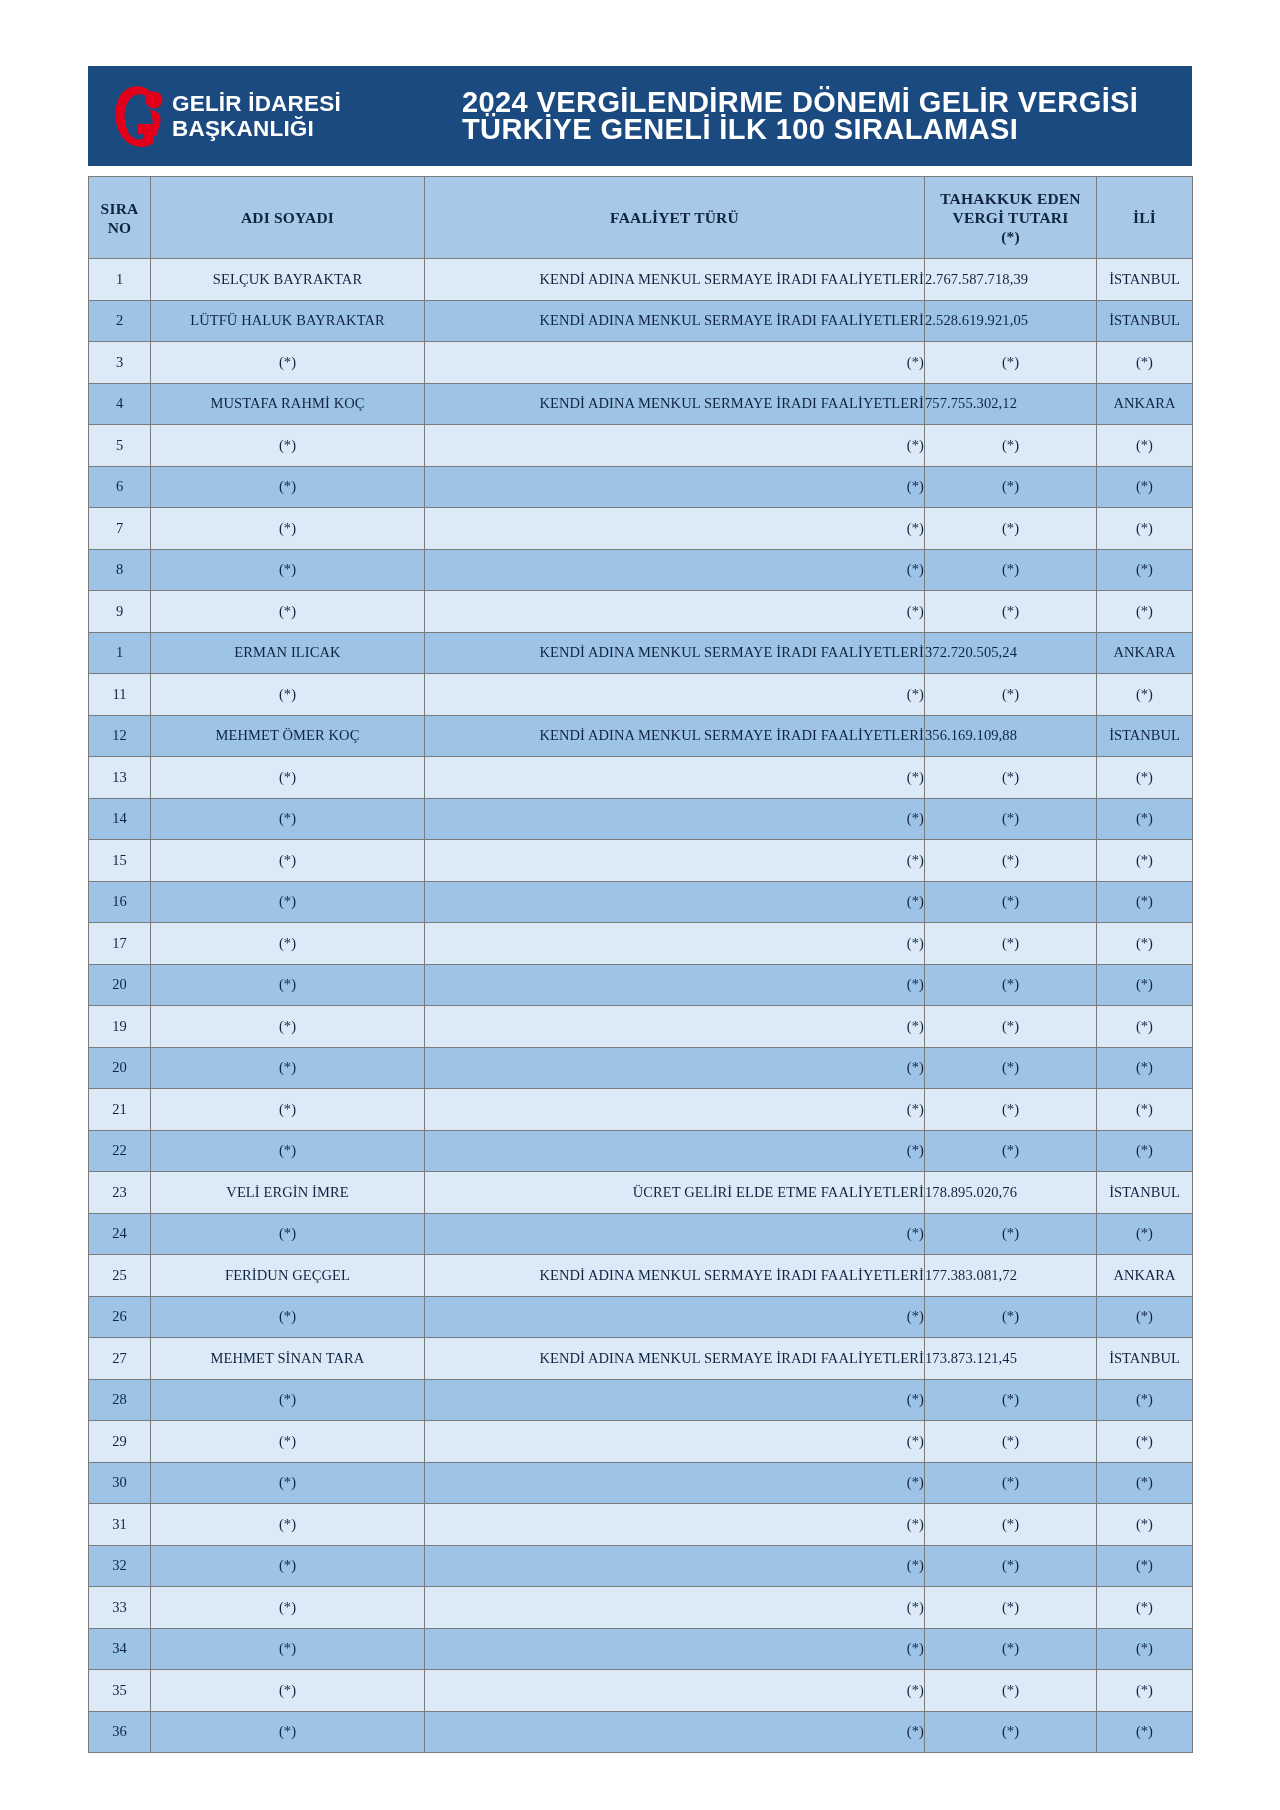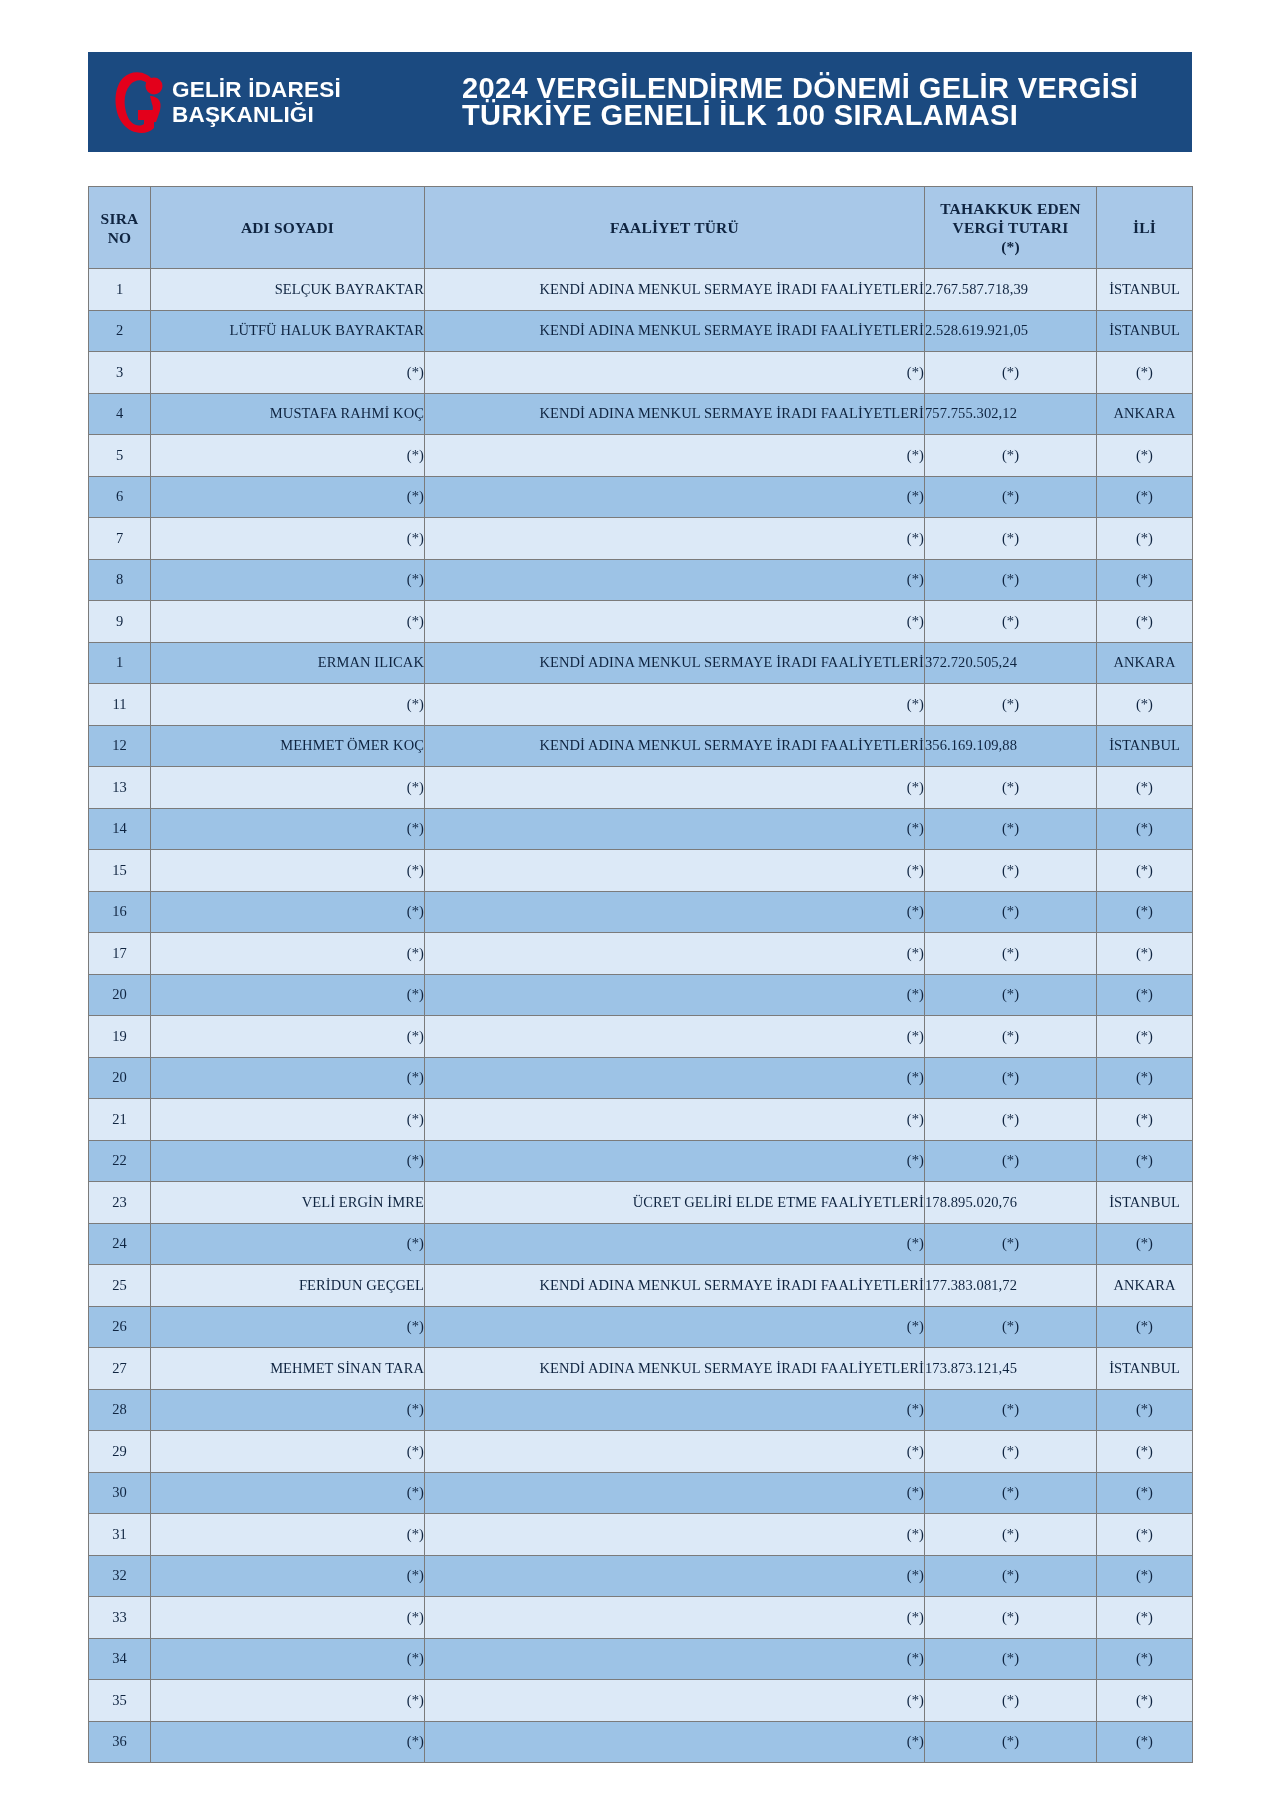--- a/index.html
+++ b/index.html
@@ -12,21 +12,21 @@
   .page {
     position: relative;
     width: 1280px; height: 1810px;
     background: #ffffff;
     padding: 0;
   }
 
   
   .banner {
     position: absolute;
-    left: 88px; top: 52px;
+    left: 88px; top: 66px;
     width: 1104px; height: 100px;
     background: #1b4a80;
     display: flex;
     align-items: center;
   }
   .logo-block {
     display: flex;
     align-items: center;
     padding-left: 26px;
     width: 286px;
@@ -60,21 +60,21 @@
     font-weight: bold;
     font-size: 29px;
     line-height: 27px;
     letter-spacing: 0.4px;
     white-space: nowrap;
   }
 
   
   .table-wrap {
     position: absolute;
-    left: 88px; top: 186px;
+    left: 88px; top: 176px;
     width: 1104px;
   }
   table.rank {
     border-collapse: collapse;
     width: 1104px;
     table-layout: fixed;
   }
   table.rank th,
   table.rank td {
     border: 1px solid #7b7b7b;
@@ -96,21 +96,21 @@
   .col-name  { width: 274px; }
   .col-act   { width: 500px; }
   .col-amt   { width: 172px; }
   .col-city  { width: 96px; }
 
   table.rank tbody tr { height: 41.5px; }
   table.rank tbody tr.odd  { background: #dce9f7; }
   table.rank tbody tr.even { background: #9dc3e6; }
 
   td.c-no   { text-align: center; font-size: 14.5px; }
-  td.c-name { text-align: right;  padding-left: 7px; letter-spacing: 0.1px; }
+  td.c-name { text-align: center;  padding-left: 7px; letter-spacing: 0.1px; }
   td.c-act  { text-align: right;  padding-left: 7px; letter-spacing: 0.1px; }
   td.c-amt  { padding-right: 6px; letter-spacing: 0.1px; }
   td.c-amt.blank { text-align: center; padding-right: 0; }
   td.c-city { text-align: center; }
 </style>
 </head>
 <body>
 
 <div class="page">
 

